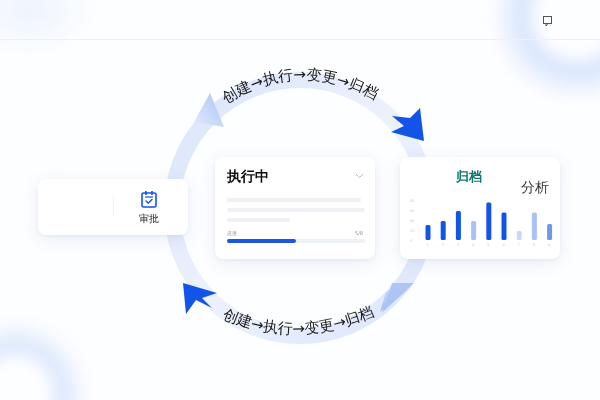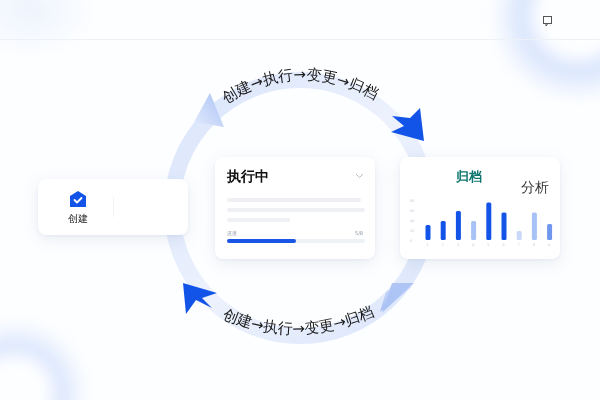--- a/index.html
+++ b/index.html
@@ -113,28 +113,31 @@
   </defs>
   <text font-size="15" fill="#1a1a1a" font-family="DejaVu Sans, sans-serif">
     <textPath href="#arcTop" id="tpTop">创建→执行→变更→归档</textPath>
   </text>
   <text font-size="15" fill="#1a1a1a" font-family="DejaVu Sans, sans-serif">
     <textPath href="#arcBot" id="tpBot">创建→执行→变更→归档</textPath>
   </text>
 </svg>
 
 <div class="card card-left">
-  <div class="left-item" style="left:20px;">
+  <div class="left-divider"></div>
+  <div class="left-item" style="left:91px;">
     <svg class="ico" viewBox="0 0 18 18">
-      <path d="M9 1 L17 6 L17 17 L1 17 L1 6 Z" fill="#1354e8"></path>
-      <path d="M5.5 10 L8 12.5 L12.5 8" fill="none" stroke="#fff" stroke-width="1.8" stroke-linecap="round" stroke-linejoin="round"></path>
+      <rect x="2" y="3" width="14" height="14" rx="1.5" fill="none" stroke="#1354e8" stroke-width="1.6"></rect>
+      <line x1="6" y1="1" x2="6" y2="5" stroke="#1354e8" stroke-width="1.6"></line>
+      <line x1="12" y1="1" x2="12" y2="5" stroke="#1354e8" stroke-width="1.6"></line>
+      <line x1="5" y1="7" x2="13" y2="7" stroke="#1354e8" stroke-width="1.2"></line>
+      <path d="M6 11 L8.3 13 L12 9.5" fill="none" stroke="#1354e8" stroke-width="1.4" stroke-linecap="round"></path>
     </svg>
-    <span class="lbl">创建</span>
+    <span class="lbl">审批</span>
   </div>
-  <div class="left-divider"></div>
 </div>
 
 <div class="card card-mid">
   <span class="mid-title">执行中</span>
   <svg class="mid-chevron" viewBox="0 0 9 6">
     <path d="M1 1 L4.5 4.5 L8 1" fill="none" stroke="#b5bcc8" stroke-width="1"></path>
   </svg>
   <div class="skel" style="top:41px; width:134px;"></div>
   <div class="skel" style="top:51px; width:138px;"></div>
   <div class="skel" style="top:61px; width:63px;"></div>

